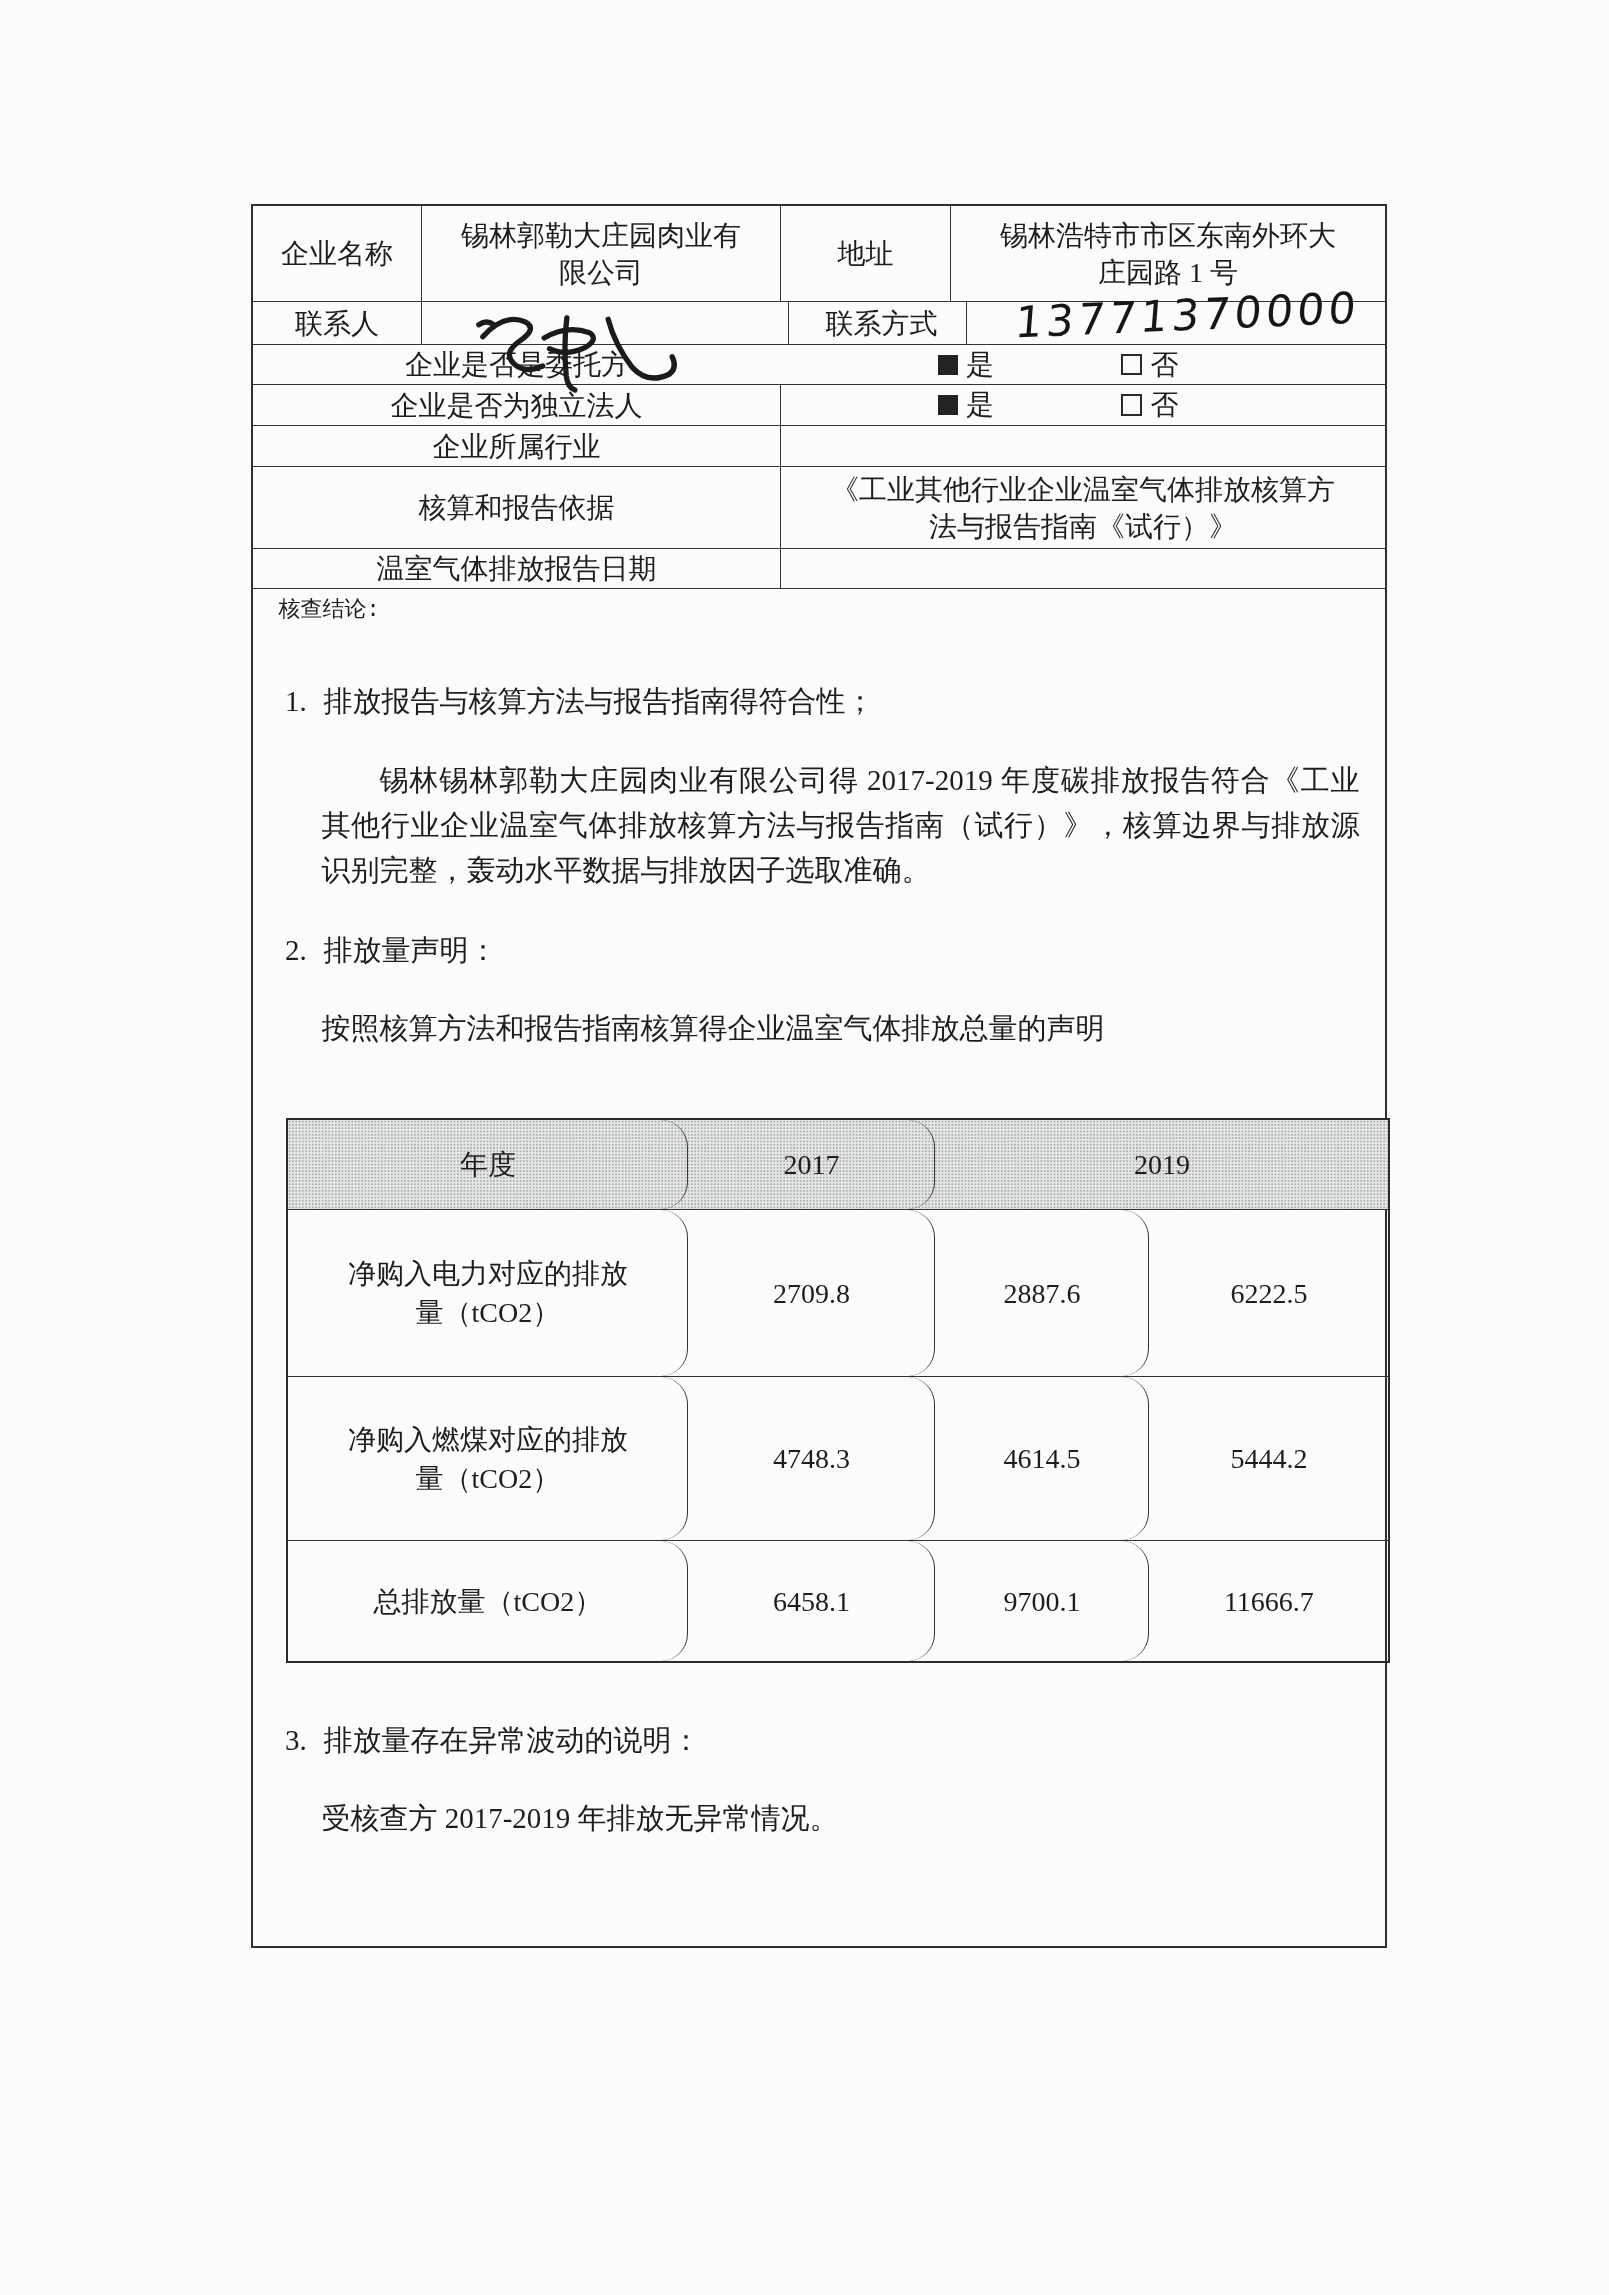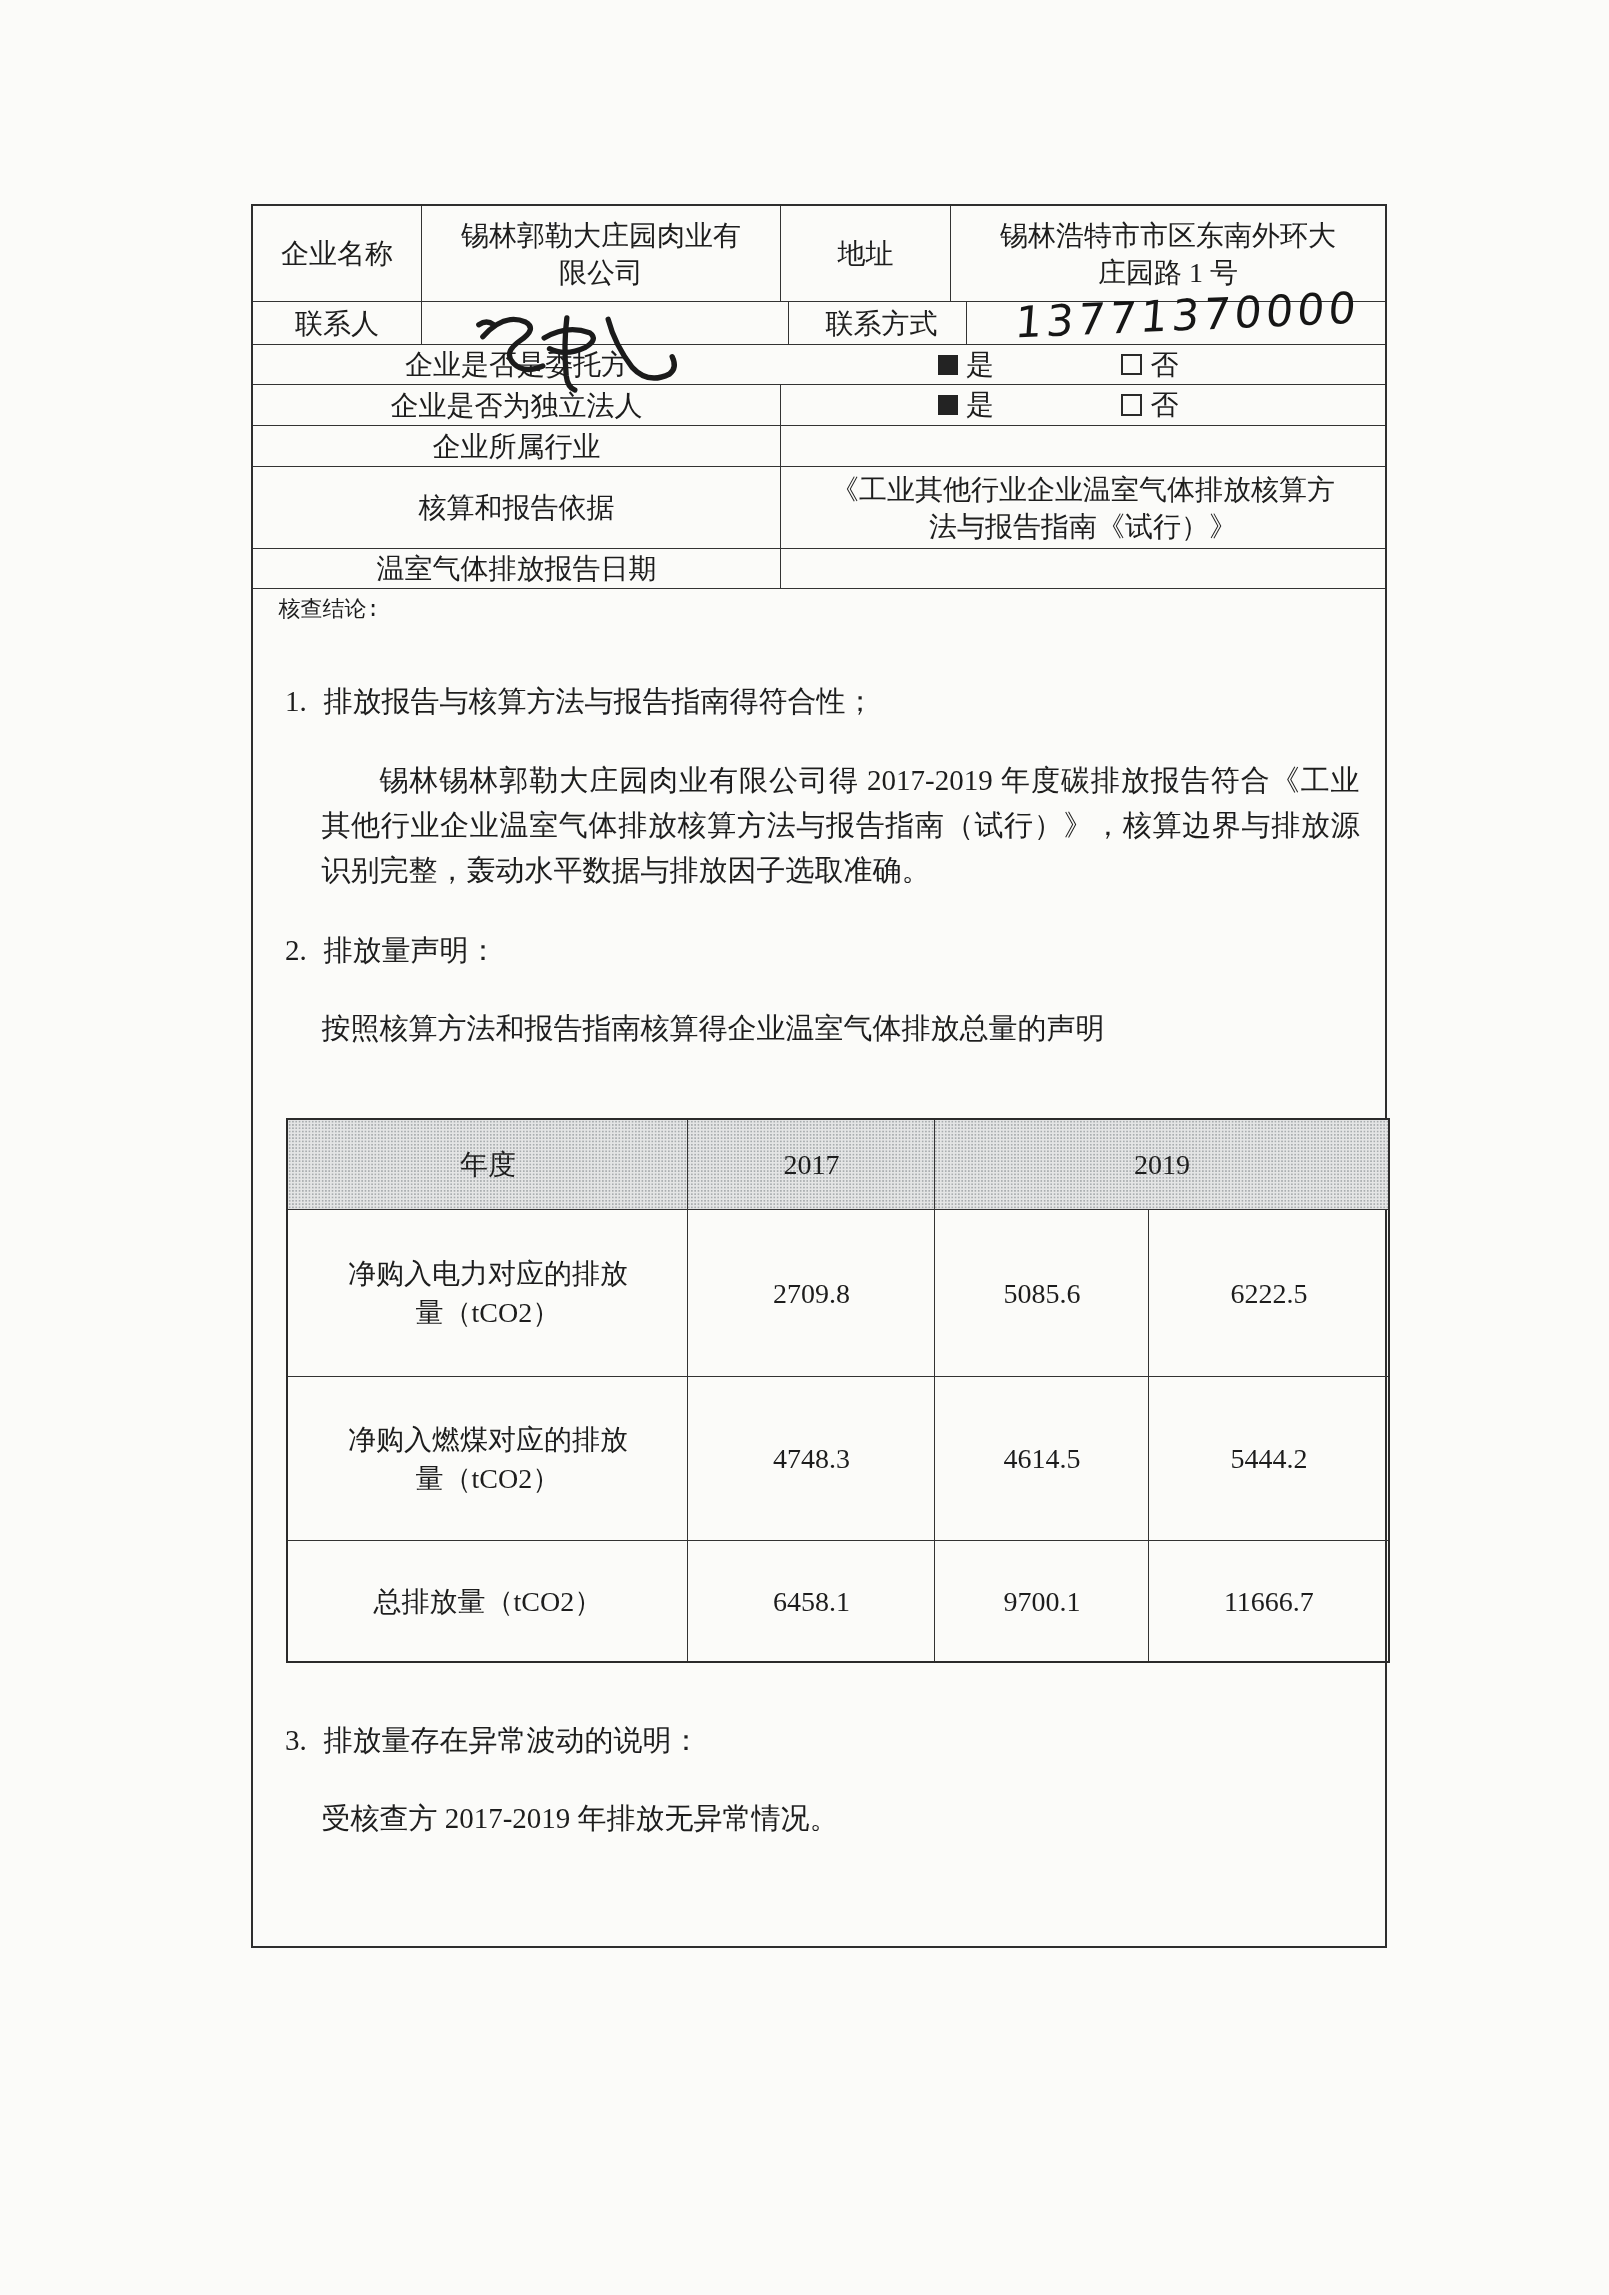--- a/index.html
+++ b/index.html
@@ -87,21 +87,21 @@
   .e-head { height:90px; 
     background-color:#e4e5e5;
     background-image:radial-gradient(#a9adaf 0.8px, transparent 0.9px);
     background-size:3.3px 3.3px;
   }
   .e-r1 { height:167px; }
   .e-r2 { height:164px; }
   .e-r3 { height:120px; }
   .e-cell {
     display:flex; align-items:center; justify-content:center;
-    font-size:28px; line-height:39px; text-align:center;
+    font-size:28px; line-height:39px; text-align:center;border-radius:27px;
   }
   .ec1 { width:400px; border-right:1.3px solid #333; padding:0 50px; }
   .ec2 { width:247px; border-right:1.3px solid #333; }
   .ec3 { width:214px; border-right:1.3px solid #333; }
   .ec4 { flex:1; }
 </style>
 </head>
 <body>
 
 <div class="page">
@@ -191,21 +191,21 @@
 
       <div class="etable">
         <div class="e-row e-head">
           <div class="e-cell ec1">年度</div>
           <div class="e-cell ec2">2017</div>
           <div class="e-cell ec4">2019</div>
         </div>
         <div class="e-row e-r1">
           <div class="e-cell ec1">净购入电力对应的排放量（tCO2）</div>
           <div class="e-cell ec2">2709.8</div>
-          <div class="e-cell ec3">5085.6</div>
+          <div class="e-cell ec3">2887.6</div>
           <div class="e-cell ec4">6222.5</div>
         </div>
         <div class="e-row e-r2">
           <div class="e-cell ec1">净购入燃煤对应的排放量（tCO2）</div>
           <div class="e-cell ec2">4748.3</div>
           <div class="e-cell ec3">4614.5</div>
           <div class="e-cell ec4">5444.2</div>
         </div>
         <div class="e-row e-r3">
           <div class="e-cell ec1">总排放量（tCO2）</div>

